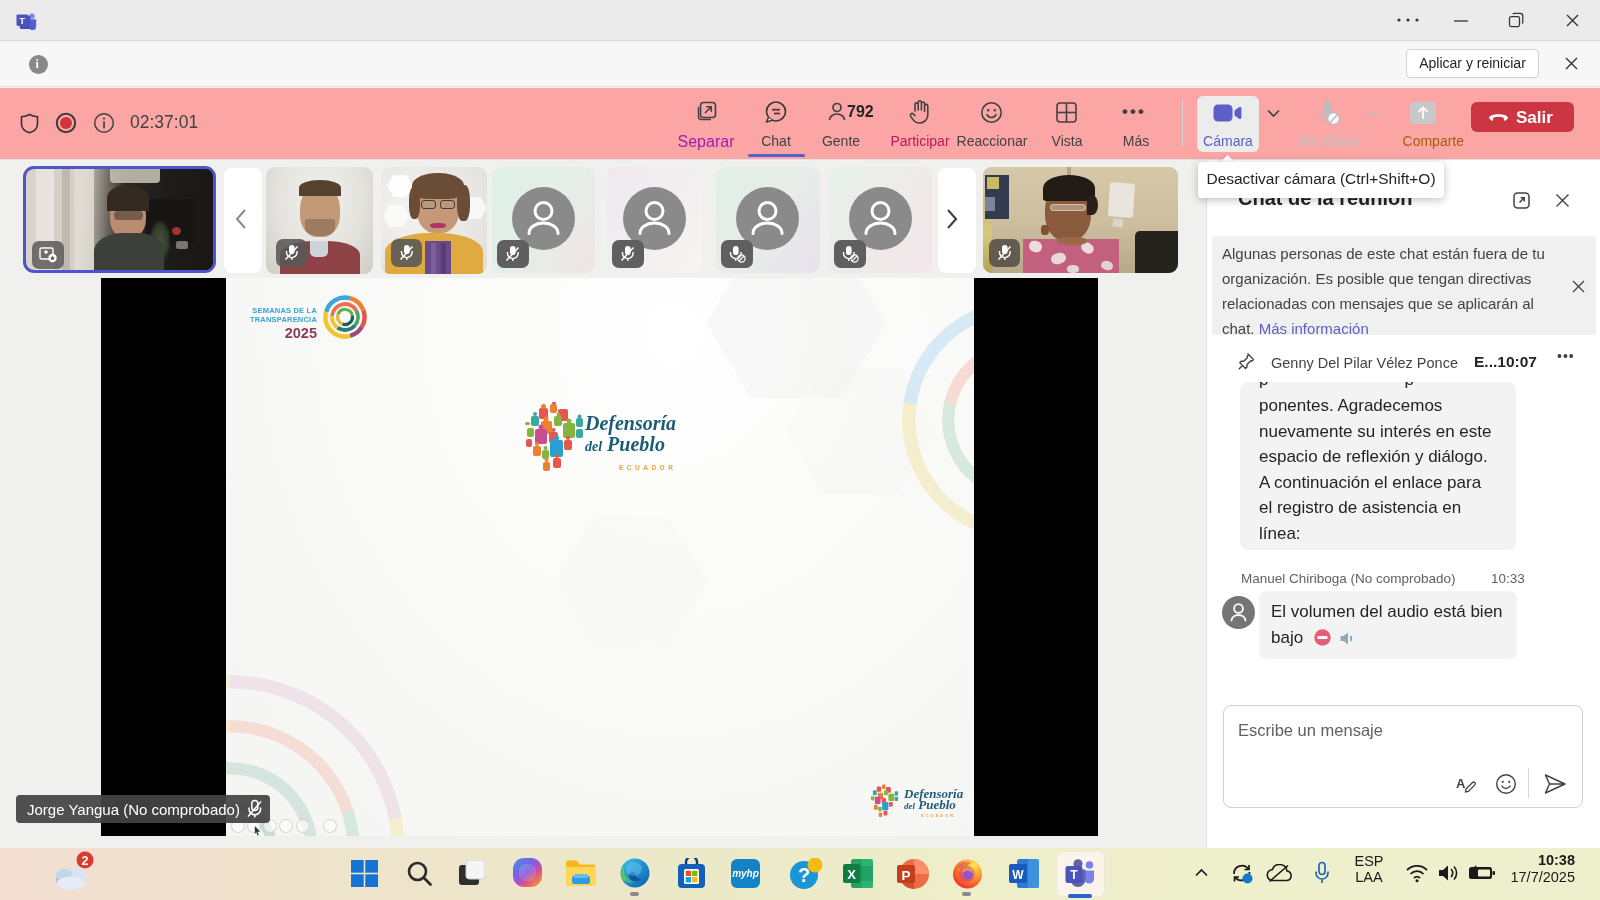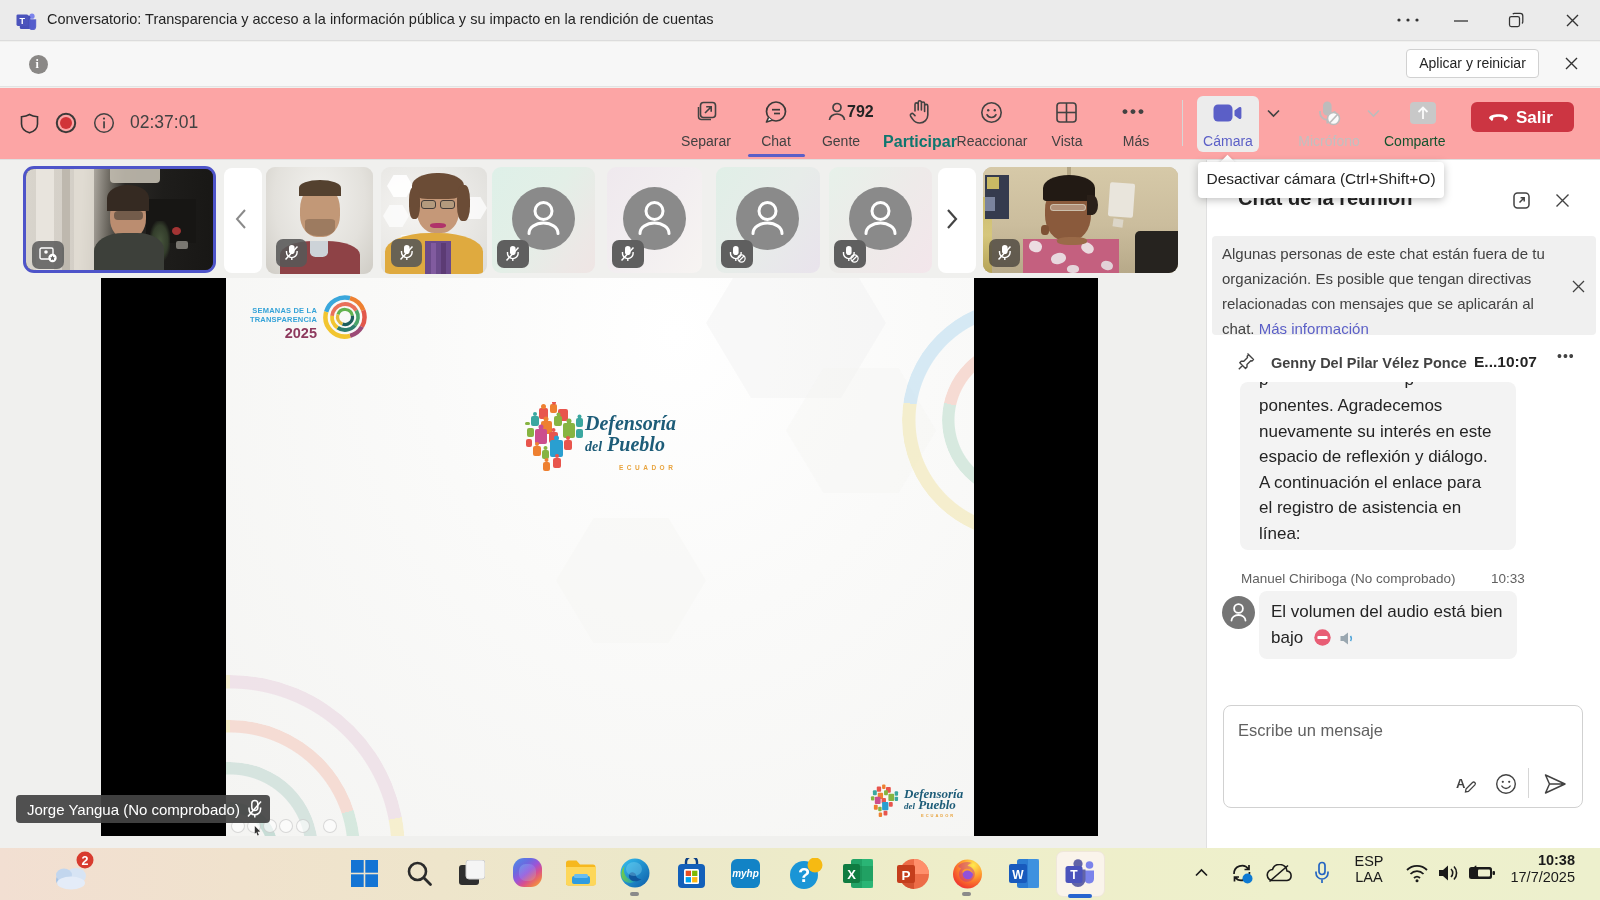--- a/index.html
+++ b/index.html
@@ -12,21 +12,20 @@
 
 <div class="abs" style="left:0;top:0;width:1600px;height:41px;background:#ebebeb;border-bottom:1px solid #dcdcdc;">
   <svg class="abs" style="left:16px;top:11px;" width="21" height="20" viewBox="0 0 21 20">
     <circle cx="16" cy="5.2" r="2.6" fill="#7b83eb"></circle>
     <path d="M12.8 9h6.4v6a3.2 3.2 0 0 1-3.2 3.2 3.2 3.2 0 0 1-3.2-3.2z" fill="#7b83eb"></path>
     <rect x="3.8" y="4.6" width="10.6" height="13.4" rx="1.6" fill="#464eb8"></rect>
     <path d="M12.9 8.2h7.3v7.2a3.6 3.6 0 0 1-7.3 0z" fill="#5059c9" opacity="0.9"></path>
     <rect x="0.5" y="3.4" width="11.6" height="11.6" rx="1.4" fill="#4b53bc"></rect>
     <text x="6.3" y="12.6" font-size="9" font-weight="bold" fill="#fff" text-anchor="middle">T</text>
   </svg>
-  <div class="abs" style="left:47px;top:11px;font-size:14.5px;color:#242424;">Conversatorio: Transparencia y acceso a la información pública y su impacto en la rendición de cuentas</div>
   <svg class="abs" style="left:1396px;top:17px;" width="26" height="6" viewBox="0 0 26 6">
       <circle cx="3" cy="3" r="1.6" fill="#333"></circle>
       <circle cx="12" cy="3" r="1.6" fill="#333"></circle>
       <circle cx="21" cy="3" r="1.6" fill="#333"></circle>
     </svg>
   <svg class="abs" style="left:1452px;top:12px;" width="18" height="18" viewBox="0 0 18 18">
       <line x1="2" y1="9" x2="16" y2="9" stroke="#333" stroke-width="1.3"></line>
     </svg>
   <svg class="abs" style="left:1507px;top:11px;" width="18" height="18" viewBox="0 0 18 18">
     <rect x="2.5" y="5.5" width="10" height="10" rx="1.8" fill="none" stroke="#333" stroke-width="1.25"></rect>
@@ -62,42 +61,42 @@
   <div class="abs" style="left:130px;top:24px;font-size:17.5px;color:#424242;">02:37:01</div>
 </div>
 
 <div id="tbbtns">
 
   <svg class="abs" style="left:695px;top:100px;" width="23" height="23" viewBox="0 0 23 23">
     <path d="M3.5 7 v9.5 a3 3 0 0 0 3 3 H16" fill="none" stroke="#424242" stroke-width="1.5"></path>
     <rect x="5.5" y="2.5" width="15" height="15" rx="3" fill="none" stroke="#424242" stroke-width="1.6"></rect>
     <path d="M10 13 L16 7 M11.2 6.8 H16.2 V11.8" fill="none" stroke="#424242" stroke-width="1.6"></path>
   </svg>
-  <div class="abs" style="left:666px;top:133px;width:80px;text-align:center;font-size:14px;color:#404040;">Separar</div>
+  <div class="abs" style="left:666px;top:133px;width:80px;text-align:center;font-size:16px;color:#a21caf;">Separar</div>
 
   <svg class="abs" style="left:763px;top:100px;" width="25" height="25" viewBox="0 0 25 25">
     <circle cx="13" cy="11.5" r="9.5" fill="none" stroke="#3b3a39" stroke-width="1.7"></circle>
     <path d="M5.5 17.5 L3.5 22 L9 20.3" fill="#fbfbfb" stroke="#3b3a39" stroke-width="1.7" stroke-linejoin="round"></path>
     <line x1="9" y1="9.7" x2="17" y2="9.7" stroke="#3b3a39" stroke-width="1.7"></line>
     <line x1="11" y1="13.5" x2="17" y2="13.5" stroke="#3b3a39" stroke-width="1.7"></line>
   </svg>
   <div class="abs" style="left:736px;top:133px;width:80px;text-align:center;font-size:14px;color:#424242;">Chat</div>
   <div class="abs" style="left:748px;top:154px;width:57px;height:3px;border-radius:2px;background:#5b5fc7;"></div>
 
   <svg class="abs" style="left:826px;top:101px;" width="22" height="22" viewBox="0 0 22 22">
     <circle cx="11" cy="6.5" r="4" fill="none" stroke="#424242" stroke-width="1.7"></circle>
     <path d="M3.5 19 a7.5 6 0 0 1 15 0" fill="none" stroke="#424242" stroke-width="1.7"></path>
   </svg>
   <div class="abs" style="left:847px;top:103px;font-size:16px;font-weight:bold;color:#242424;">792</div>
   <div class="abs" style="left:801px;top:133px;width:80px;text-align:center;font-size:14px;color:#424242;">Gente</div>
 
   <svg class="abs" style="left:908px;top:99px;" width="24" height="26" viewBox="0 0 24 26">
     <path d="M7 12 V5.5 a1.6 1.6 0 0 1 3.2 0 V11 M10.2 11 V3.4 a1.6 1.6 0 0 1 3.2 0 V11 M13.4 11 V4.6 a1.6 1.6 0 0 1 3.2 0 V12.5 M16.6 12.5 V7 a1.6 1.6 0 0 1 3.2 0 V16 a8 8 0 0 1-8 8 8.5 8.5 0 0 1-7-3.6 L2.6 17.2 a1.8 1.8 0 0 1 2.8-2.2 L7 16.6" fill="none" stroke="#424242" stroke-width="1.6" stroke-linecap="round" stroke-linejoin="round"></path>
   </svg>
-  <div class="abs" style="left:880px;top:133px;width:80px;text-align:center;font-size:16px;color:#0f766e;font-weight:bold;">Participar</div>
+  <div class="abs" style="left:880px;top:133px;width:80px;text-align:center;font-size:14px;color:#be185d;">Participar</div>
 
   <svg class="abs" style="left:980px;top:101px;" width="23" height="23" viewBox="0 0 23 23">
     <circle cx="11.5" cy="11.5" r="9.7" fill="none" stroke="#424242" stroke-width="1.6"></circle>
     <circle cx="8.2" cy="9.2" r="1.2" fill="#424242"></circle>
       <circle cx="14.8" cy="9.2" r="1.2" fill="#424242"></circle>
     <path d="M7 13.7 a5 5 0 0 0 9 0" fill="none" stroke="#424242" stroke-width="1.6" stroke-linecap="round"></path>
   </svg>
   <div class="abs" style="left:952px;top:133px;width:80px;text-align:center;font-size:14px;color:#424242;">Reaccionar</div>
 
   <svg class="abs" style="left:1055px;top:101px;" width="23" height="23" viewBox="0 0 23 23">
@@ -131,21 +130,21 @@
   </svg>
   <div class="abs" style="left:1289px;top:133px;width:80px;text-align:center;font-size:14px;color:#c0c0c0;">Micrófono</div>
   <svg class="abs" style="left:1366px;top:108px;" width="15" height="11" viewBox="0 0 15 11">
       <path d="M2 2.5 L7.5 8 L13 2.5" fill="none" stroke="#bcbcbc" stroke-width="1.6"></path>
     </svg>
 
   <div class="abs" style="left:1410px;top:102px;width:26px;height:22px;background:#c8c8c8;border-radius:4px;"></div>
   <svg class="abs" style="left:1417px;top:105px;" width="12" height="16" viewBox="0 0 12 16">
       <path d="M6 14 V3 M1.5 7 L6 2.5 L10.5 7" fill="none" stroke="#fbfbfb" stroke-width="1.8"></path>
     </svg>
-  <div class="abs" style="left:1384px;top:133px;width:80px;text-align:left;font-size:14px;color:#14532d;">Comparte</div>
+  <div class="abs" style="left:1384px;top:133px;width:80px;text-align:right;font-size:14px;color:#a16207;">Comparte</div>
 
   <div class="abs" style="left:1471px;top:102px;width:103px;height:30px;background:#cc3542;border-radius:6px;"></div>
   <svg class="abs" style="left:1488px;top:111px;" width="21" height="12" viewBox="0 0 21 12">
     <path d="M1 7.2 C1 2 20 2 20 7.2 L17.2 10 C16 9.6 15.6 8.2 15.8 6.8 C12.4 5.4 8.6 5.4 5.2 6.8 C5.4 8.2 5 9.6 3.8 10 Z" fill="#fff"></path>
   </svg>
   <div class="abs" style="left:1516px;top:108px;font-size:17px;font-weight:bold;color:#fff;">Salir</div>
 </div>
 
 <div class="abs" style="left:0;top:160px;width:1600px;height:688px;background:#f0f0ee;" id="stage"></div>
 
@@ -453,21 +452,21 @@
   <div class="abs" style="left:5px;top:76px;width:384px;height:99px;background:#f0f0f0;border-radius:4px;"></div>
   <div class="abs" style="left:15px;top:81px;width:340px;font-size:15px;line-height:25px;color:#424242;">Algunas personas de este chat están fuera de tu<br>organización. Es posible que tengan directivas<br>relacionadas con mensajes que se aplicarán al<br>chat. <span style="color:#5b5fc7;">Más información</span></div>
   <svg class="abs" style="left:364px;top:119px;" width="15" height="15" viewBox="0 0 15 15">
       <path d="M2 2 L13 13 M13 2 L2 13" stroke="#424242" stroke-width="1.3"></path>
     </svg>
 
   <div class="abs" style="left:0;top:182px;width:394px;height:40px;background:#fff;"></div>
   <svg class="abs" style="left:30px;top:192px;" width="18" height="18" viewBox="0 0 18 18">
     <path d="M10.5 1.5 L16.5 7.5 L15 9 L13.8 8.7 L10 12.5 L10 15 L8.5 16.5 L5.5 13.5 L1.8 17.2 M5.5 13.5 L2.8 10.8 L4.2 9.3 L6.8 9.3 L10.5 5.5 L10.2 4.2 L11.7 2.7" fill="none" stroke="#424242" stroke-width="1.4" stroke-linejoin="round"></path>
   </svg>
-  <div class="abs" style="left:64px;top:195px;font-size:14.5px;color:#424242;font-weight:bold;">Genny Del Pilar Vélez Ponce</div>
+  <div class="abs" style="left:64px;top:195px;font-size:14.5px;color:#424242;">Genny Del Pilar Vélez Ponce</div>
   <div class="abs" style="left:267px;top:193px;font-size:15.5px;font-weight:bold;color:#242424;">E...10:07</div>
   <div class="abs" style="left:350px;top:188px;font-size:14px;color:#424242;letter-spacing:1px;">•••</div>
 
   <div class="abs" style="left:34px;top:411px;font-size:13.5px;color:#616161;">Manuel Chiriboga (No comprobado)</div>
   <div class="abs" style="left:284px;top:411px;font-size:13.5px;color:#616161;">10:33</div>
   <svg class="abs" style="left:15px;top:436px;" width="33" height="33" viewBox="0 0 33 33">
       <circle cx="16.5" cy="16.5" r="16.5" fill="#757575"></circle>
       <circle cx="16.5" cy="12.5" r="4.4" fill="none" stroke="#fff" stroke-width="1.8"></circle>
       <path d="M9.5 24.5 a7 5.5 0 0 1 14 0" fill="none" stroke="#fff" stroke-width="1.8" stroke-linecap="round"></path>
     </svg>

